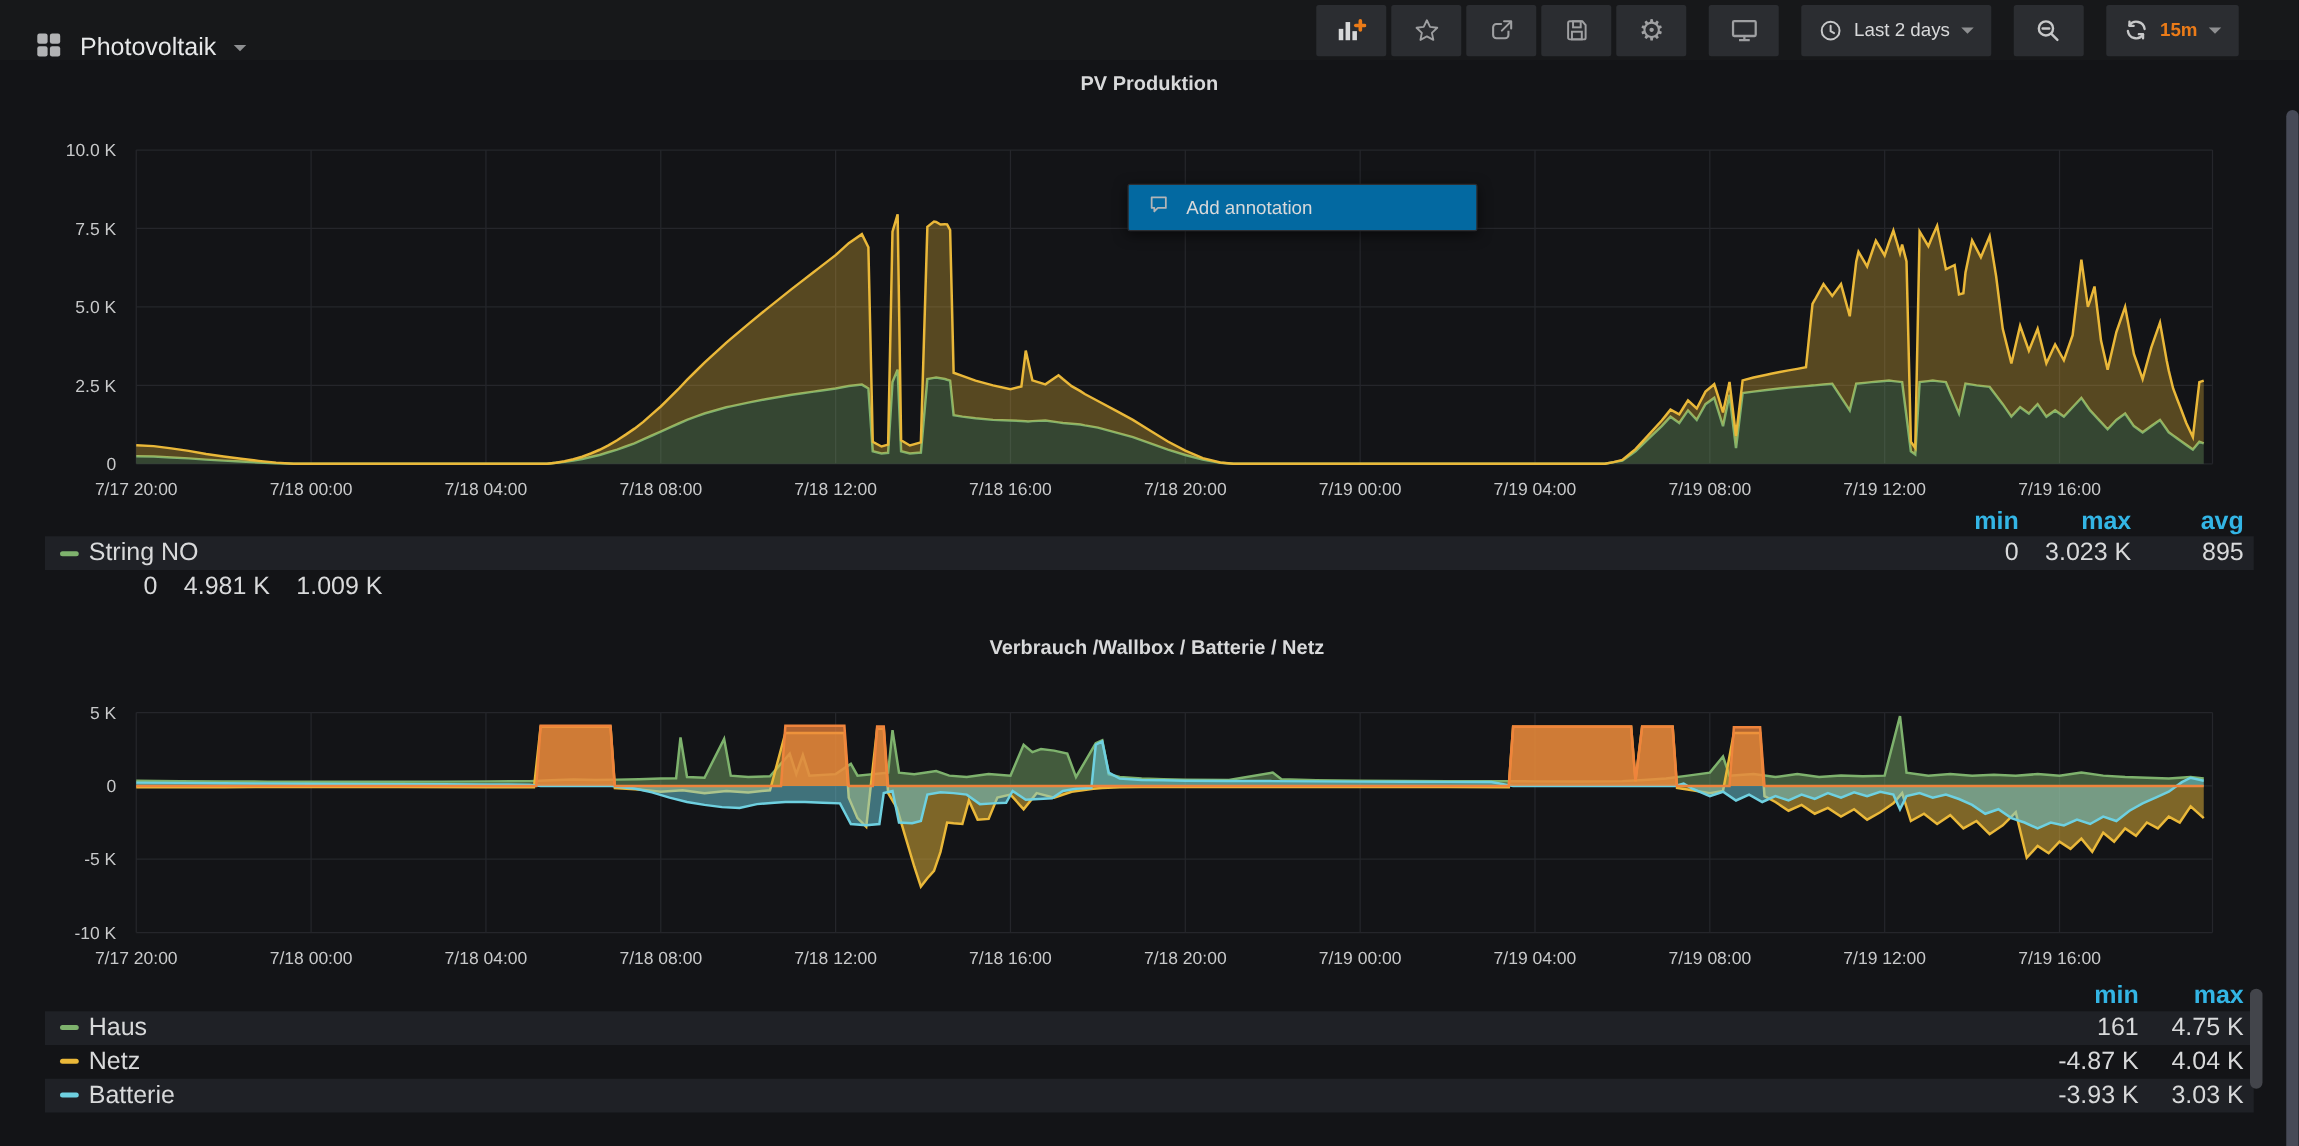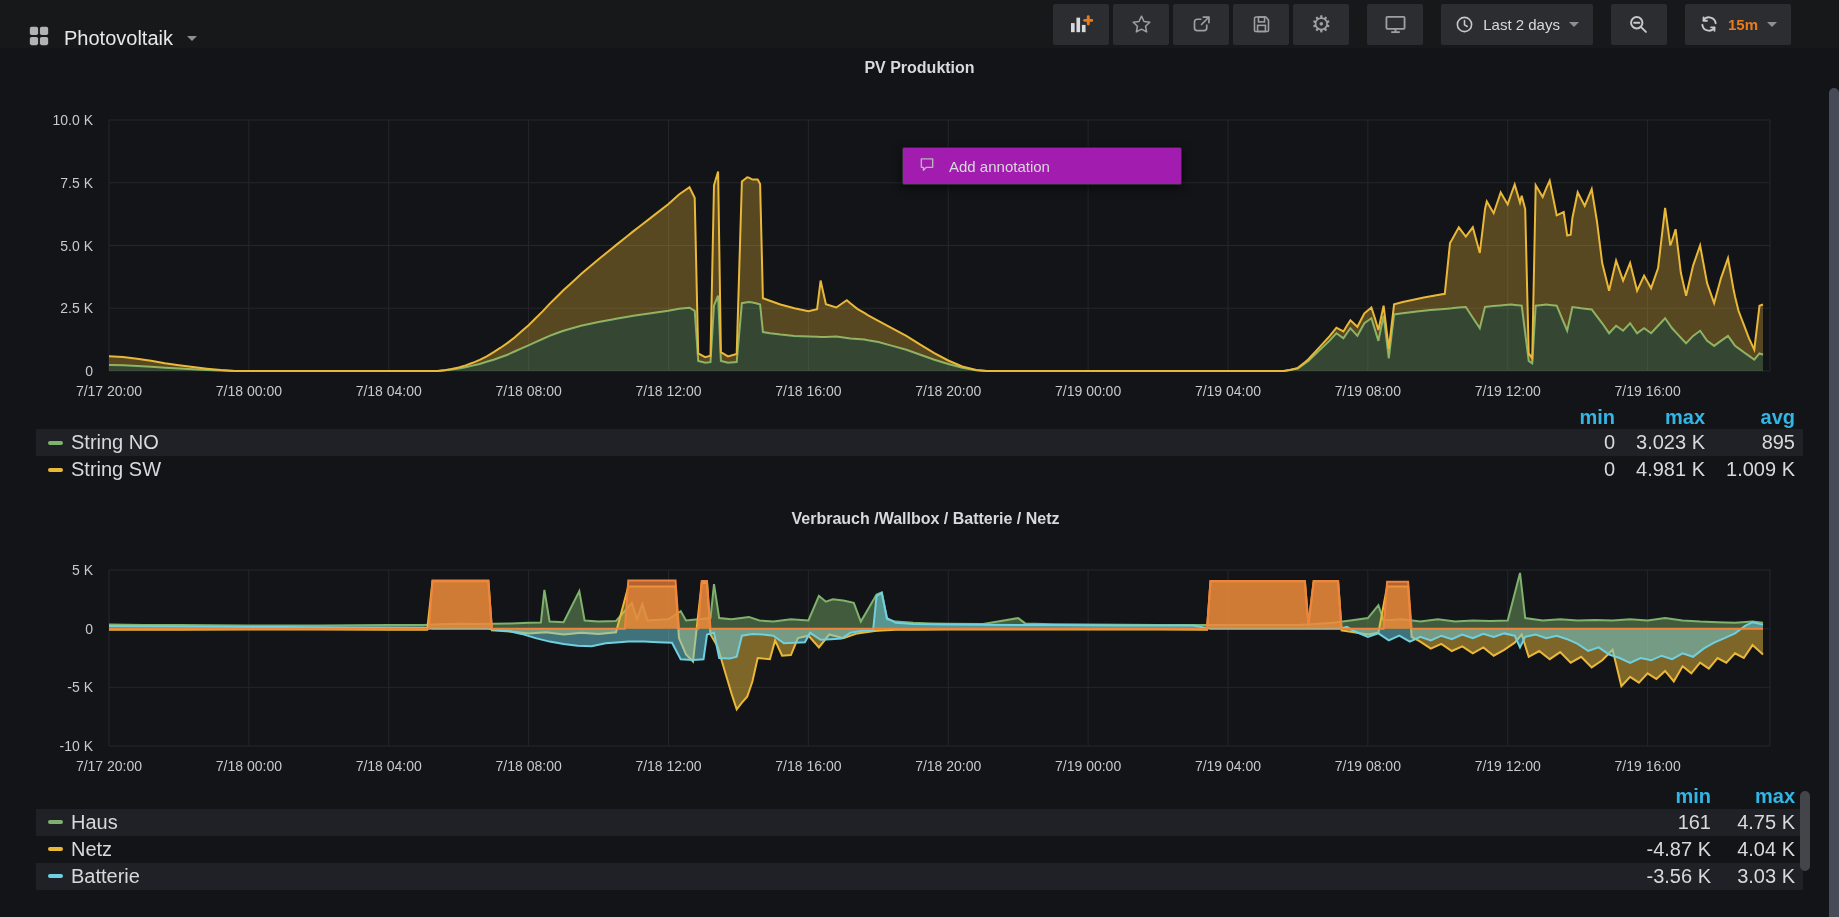--- a/index.html
+++ b/index.html
@@ -40,21 +40,21 @@
   .lname { flex:1; display:flex; align-items:center; gap:8px; padding-left:12px; cursor:pointer; }
   .swatch { width:15px; height:4px; border-radius:2px; display:inline-block; }
   .lval { width:90px; text-align:right; color:#d8d9da; }
   .legend.cols2 .lval { width:84px; }
   .lhead .lval { color:#33b5e5; font-weight:700; cursor:pointer; }
   .p2-legend-wrap { position:relative; }
   .legend-scroll-thumb { position:absolute; right:29px; top:6px; width:10px; height:80px; border-radius:5px; background:#43454b; }
   
   .ctx-menu {
     position:absolute; left:902px; top:147px; width:280px; height:38px; z-index:20;
-    background:#a21caf; border:1px solid #2c2e33; border-radius:2px;
+    background:#0369a1; border:1px solid #2c2e33; border-radius:2px;
     display:flex; align-items:center; gap:13px; padding:0 15px;
     box-shadow:0 3px 10px rgba(0,0,0,.55); cursor:pointer;
   }
   .ctx-menu .lbl { font-size:15px; color:#d8d9da; }
   
   .page-scroll-thumb { position:absolute; right:0; top:88px; width:10px; height:829px; background:#474a57; border-radius:5px 5px 0 0; }
 </style>
 </head>
 <body>
 
@@ -220,24 +220,20 @@
     <div class="lrow">
       <div class="lname">
         <span class="swatch" style="background: rgb(126, 178, 109);"></span>
         <span>String NO</span>
       </div>
       <div class="lval">0</div>
       <div class="lval">3.023 K</div>
       <div class="lval">895</div>
     </div>
     <div class="lrow">
-      <div class="lname">
-        <span class="swatch" style="background: rgb(234, 184, 57);"></span>
-        <span>String SW</span>
-      </div>
       <div class="lval">0</div>
       <div class="lval">4.981 K</div>
       <div class="lval">1.009 K</div>
     </div>
   </div>
 </section>
 
 <section class="panel p2">
   <h2 class="panel-title">Verbrauch /Wallbox / Batterie / Netz</h2>
   <div style="margin-top:0;">
@@ -306,21 +302,21 @@
           <span>Netz</span>
         </div>
         <div class="lval">-4.87 K</div>
         <div class="lval">4.04 K</div>
       </div>
       <div class="lrow">
         <div class="lname">
           <span class="swatch" style="background: rgb(110, 208, 224);"></span>
           <span>Batterie</span>
         </div>
-        <div class="lval">-3.56 K</div>
+        <div class="lval">-3.93 K</div>
         <div class="lval">3.03 K</div>
       </div>
     </div>
     <div class="legend-scroll-thumb"></div>
   </div>
 </section>
 
 <div class="ctx-menu">
   <span>
     <svg width="18" height="17" viewBox="0 0 24 24" fill="none" stroke="#b4b5b7" stroke-width="2" stroke-linejoin="round">

